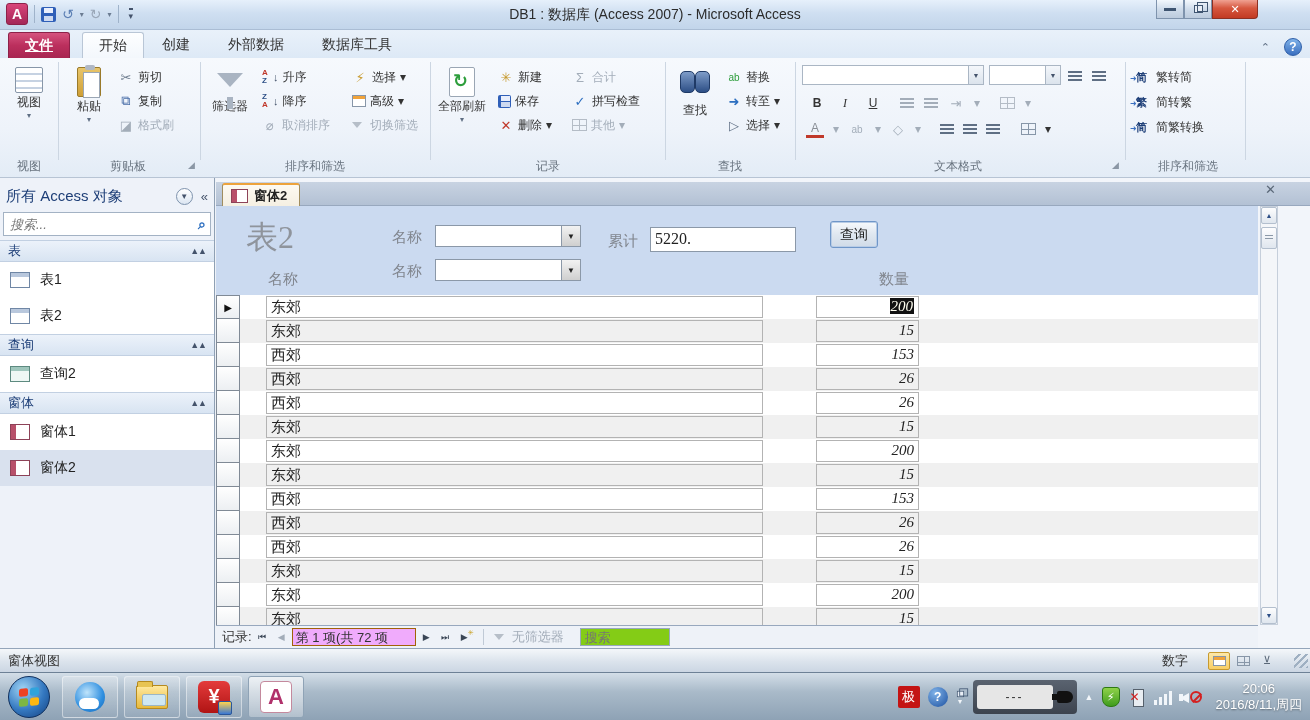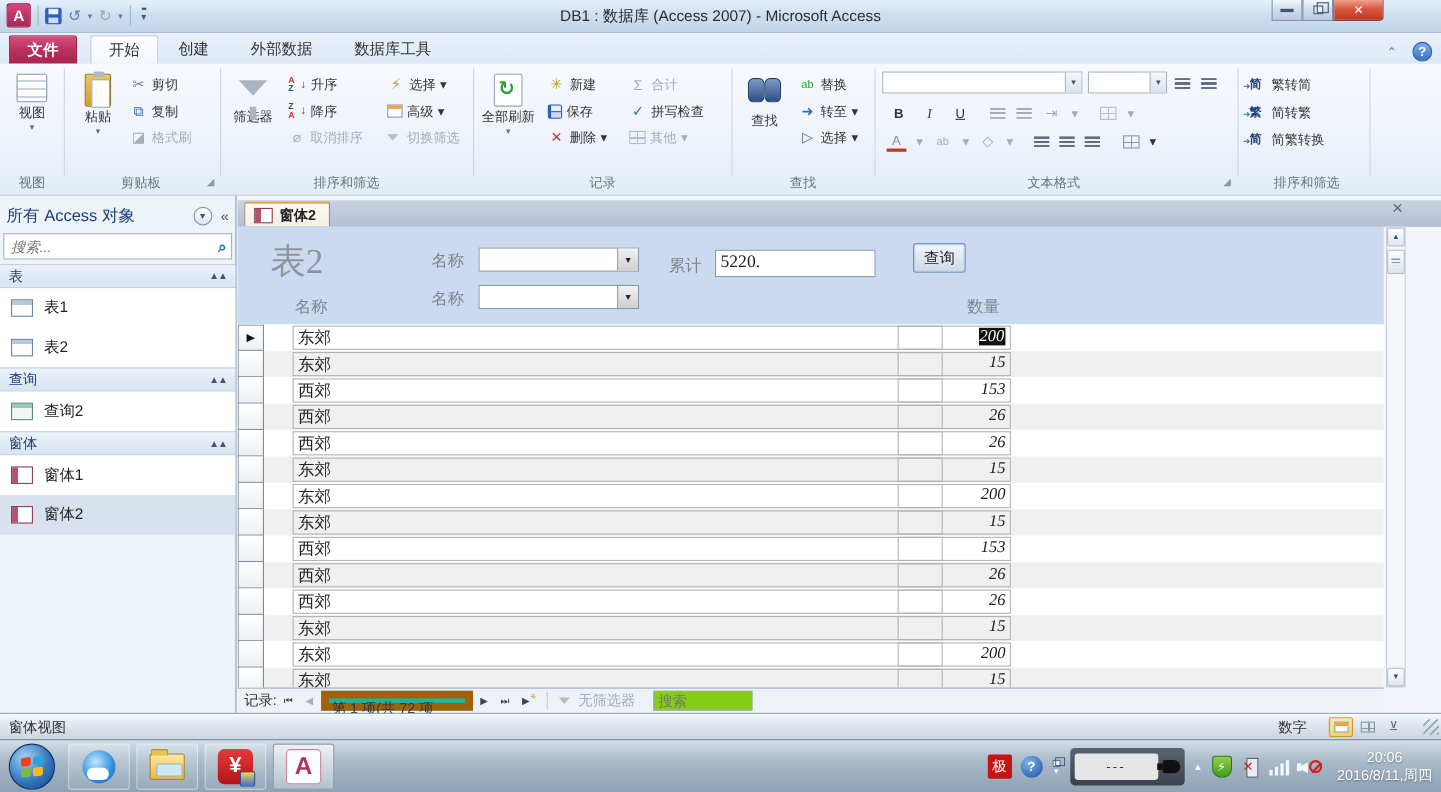--- a/index.html
+++ b/index.html
@@ -28,21 +28,21 @@
   .wc.close { width:46px; background:linear-gradient(#f0a192,#d6573f 45%,#c23a23); color:#fff; border-color:#8c3023;
     border-bottom-right-radius:4px; font-weight:bold; }
   .wc.min::before { content:""; width:12px; height:3px; background:#3f5571; }
   .restore-glyph { width:9px; height:8px; border:1px solid #3f5571; position:relative; background:#e8eef6; }
   .restore-glyph::before { content:""; position:absolute; left:2px; top:-4px; width:9px; height:8px; border:1px solid #3f5571; }
 
   
   .tabrow { position:absolute; left:0; top:30px; width:1310px; height:28px; background:linear-gradient(#e9f1fa,#dde9f6); }
   .tab { position:absolute; top:2px; height:26px; padding:0 16px; display:flex; align-items:center; font-size:14px; color:#333; }
   .tab.file { left:8px; background:linear-gradient(#d5537e,#bb2f5d 50%,#a82551); color:#fff;
-    border-radius:3px 3px 0 0; border:1px solid #8d2149; border-bottom:none; font-weight:bold; }
+    border-radius:3px 3px 0 0; border:1px solid #8d2149; border-bottom:none; font-weight:bold;text-decoration:underline; }
   .tab.active { background:linear-gradient(#fdfeff,#f3f7fc); border:1px solid #b9c6d6; border-bottom:none; border-radius:3px 3px 0 0; }
   .ribbon-help { position:absolute; right:8px; top:8px; display:flex; gap:14px; align-items:center; }
   .chev-collapse { color:#5f6f84; font-size:11px; }
   .help-btn { width:18px; height:18px; border-radius:50%; background:linear-gradient(#7fb2e8,#3a6fc0); color:#fff;
     font-weight:bold; font-size:12px; display:flex; align-items:center; justify-content:center; border:1px solid #2e5ea8; }
 
   
   .ribbon { position:absolute; left:0; top:58px; width:1310px; height:120px;
     background:linear-gradient(#f6f9fd,#eef3fa 60%,#e3ecf6); border-bottom:1px solid #b7c4d4; }
   .rgroup-sep { position:absolute; top:4px; height:98px; width:1px; background:#ccd6e2; }
@@ -152,30 +152,30 @@
   .grid { position:absolute; left:0; top:117px; width:1042px; height:330px; overflow:hidden; background:#fff; }
   .grid-row { height:24px; display:flex; position:relative; }
   .grid-row .rowbg { position:absolute; left:24px; right:0; top:0; bottom:0; background:#fff; }
   .grid-row.alt .rowbg { background:#f0f0f0; }
   .row-selector { width:24px; height:24px; border:1px solid #808a96; border-top:none; background:linear-gradient(#ffffff,#eceff2);
     display:flex; align-items:center; justify-content:center; z-index:1; flex:none; }
   .grid-row:first-child .row-selector { border-top:1px solid #808a96; }
   .sel-arrow { font-size:10px; color:#111; }
   .cell { position:absolute; top:1px; height:22px; border:1px solid #b3b3b3; font-family:"Liberation Serif","DejaVu Serif",serif;
     font-size:15px; color:#222; padding:1px 4px; z-index:1; }
-  .cell.name { left:50px; width:591px; }
+  .cell.name { left:50px; width:497px; }
   .cell.qty { left:600px; width:103px; text-align:right;font-style:italic; }
   .cell .hl { background:#111; color:#fffef0; padding:0 1px; }
 
   
   .recnav { position:absolute; left:0; top:447px; width:1042px; height:23px; background:#eef2f8; border-top:1px solid #98a8be;
     display:flex; align-items:center; font-size:13px; color:#333; padding-left:6px; gap:2px; }
   .rn-btn { width:17px; height:17px; display:flex; align-items:center; justify-content:center; font-size:9px; color:#3a4656; }
   .rn-btn.dim { color:#a3adb9; }
-  .rn-pos { width:138px; height:18px; background:#14b8a6; border:7px solid #a16207; padding:0 3px; font-size:13px; line-height:17px; }
+  .rn-pos { width:124px; height:18px; background:#f0abfc; border:1px solid #a16207; padding:0 3px; font-size:13px; line-height:17px; }
   .rn-new { position:relative; }
   .rn-new::after { content:"✳"; position:absolute; right:-1px; top:0px; font-size:7px; color:#c9a227; }
   .rn-sep { width:1px; height:16px; background:#c0cad6; margin:0 8px; }
   .rn-filter { color:#a3adb9; display:flex; align-items:center; gap:8px; }
   .rn-funnel { width:0; height:0; border-left:5px solid transparent; border-right:5px solid transparent; border-top:6px solid #b6bec8; }
   .rn-search { width:90px; height:18px; background:#84cc16; border:1px solid #98a8be; margin-left:14px; font-size:13px;
     color:#444; padding:0 4px; font-family:inherit; outline:none; }
 
   
   .vscroll { position:absolute; left:1044px; top:28px; width:18px; height:419px; background:#f4f6f9; border:1px solid #c6cfdb; }

